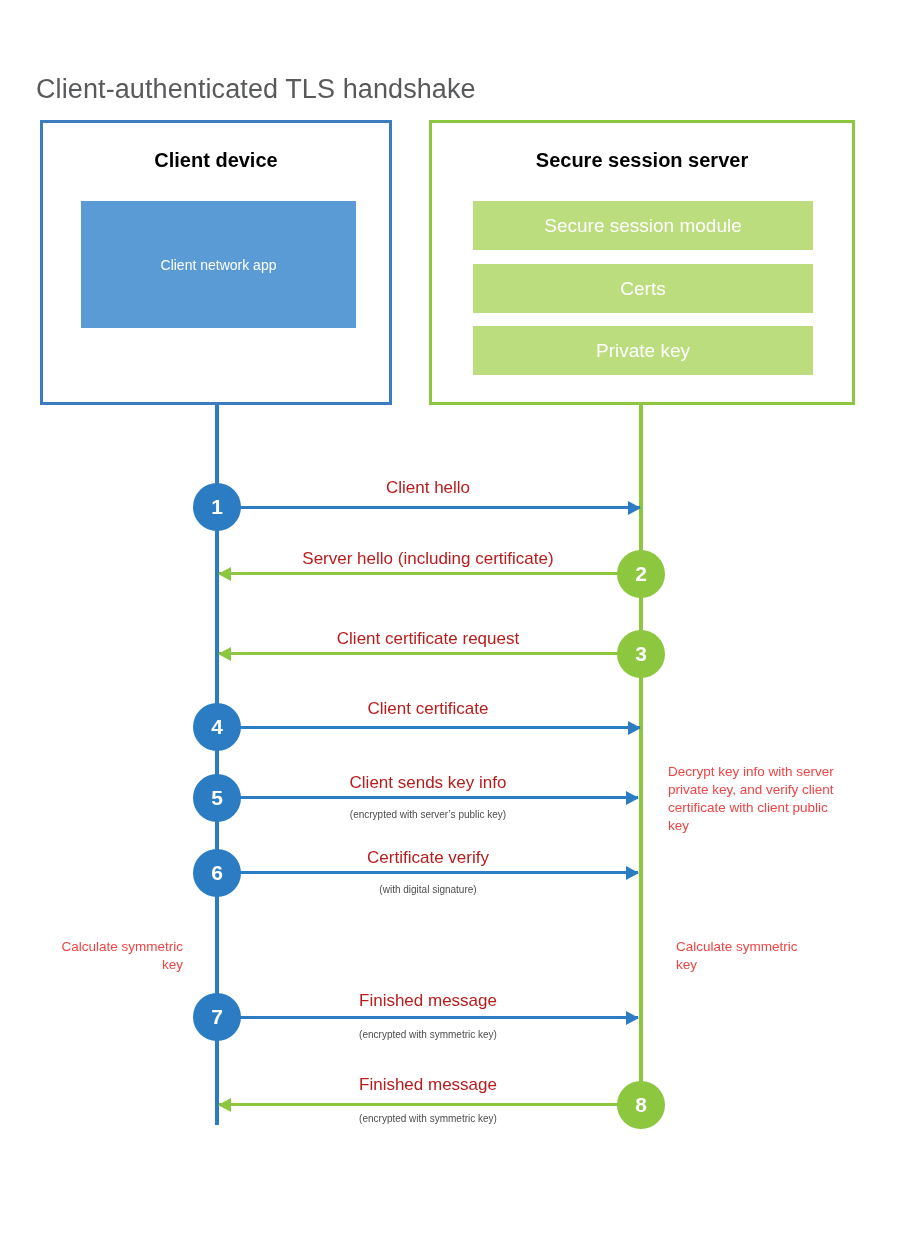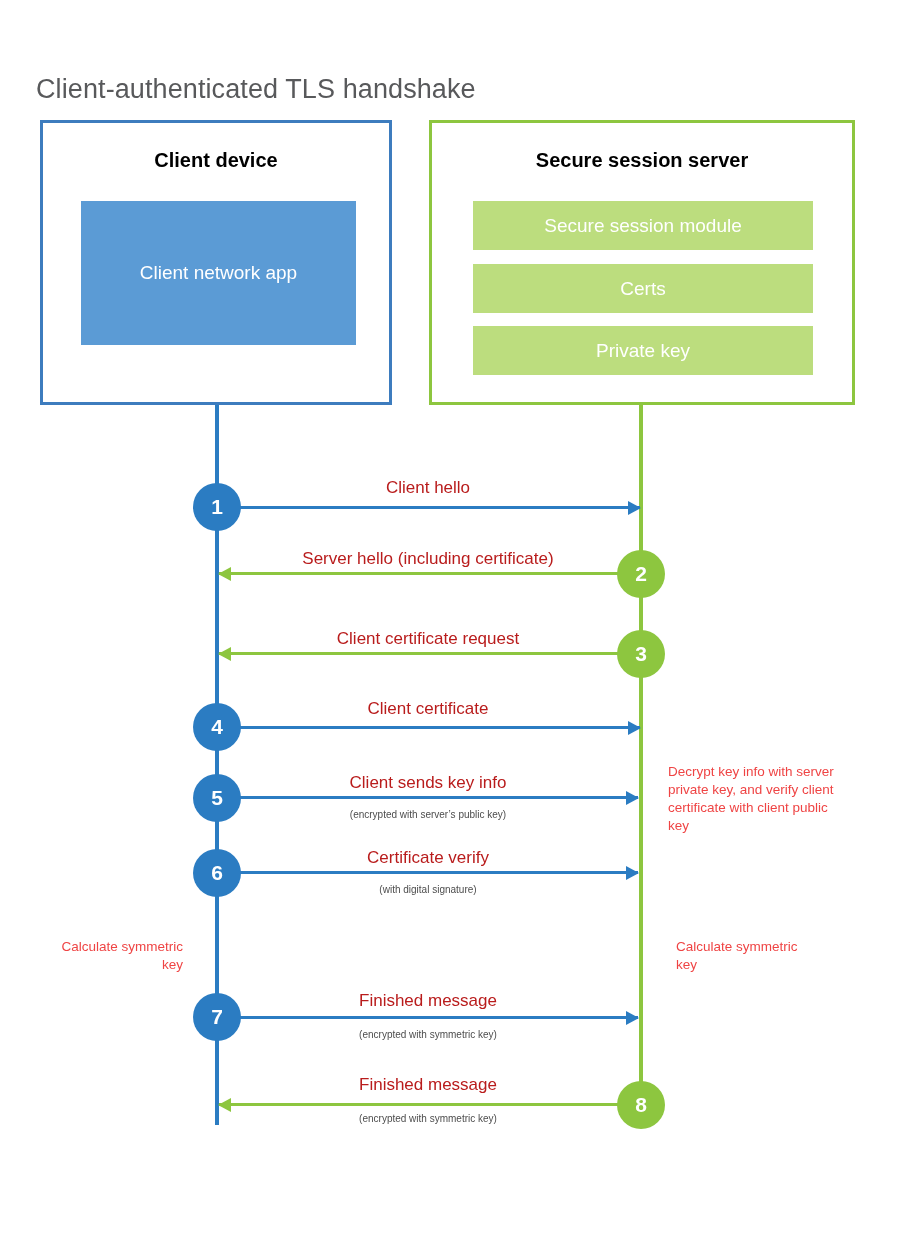--- a/index.html
+++ b/index.html
@@ -64,24 +64,24 @@
     font-size: 20px;
     font-weight: bold;
     color: #000000;
   }
 
   .client-app-block {
     position: absolute;
     left: 38px;
     top: 78px;
     width: 275px;
-    height: 144px;
+    height: 127px;
     background: #5b9bd5;
     color: #ffffff;
-    font-size: 19px;
+    font-size: 14px;
     line-height: 28px;
     display: flex;
     align-items: center;
     justify-content: center;
     text-align: center;
   }
 
   .server-bar {
     position: absolute;
     left: 41px;

